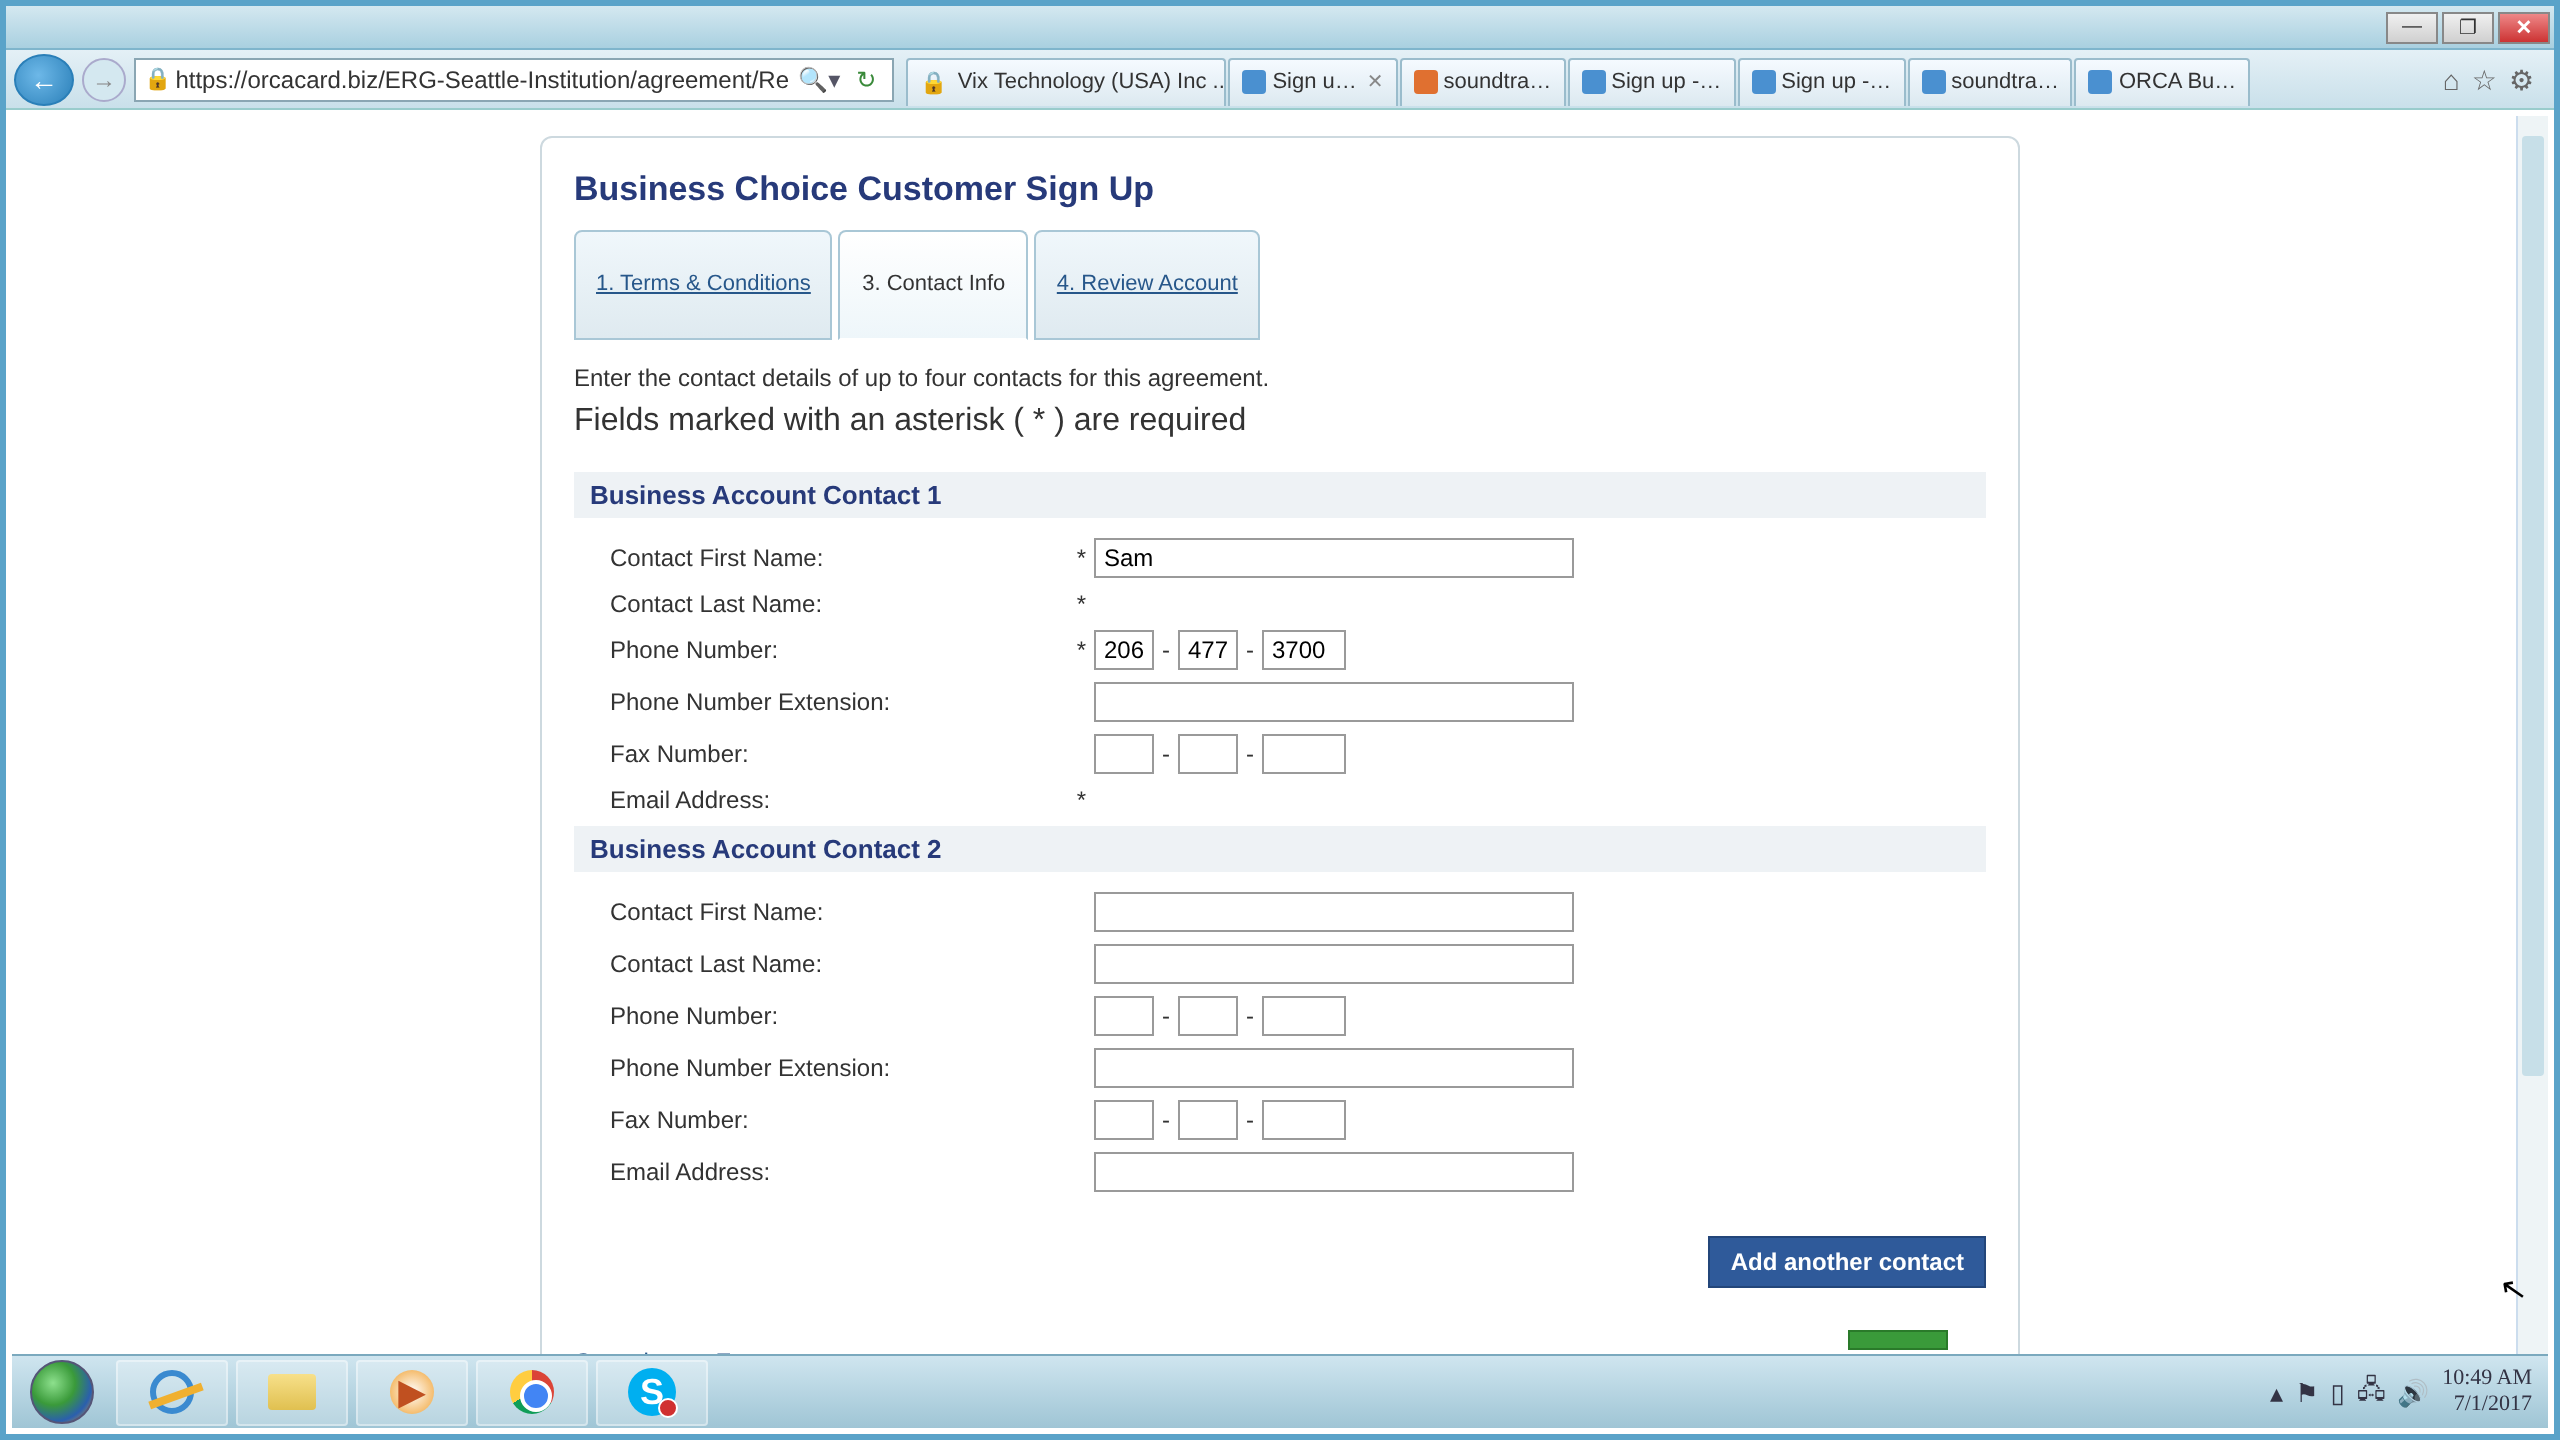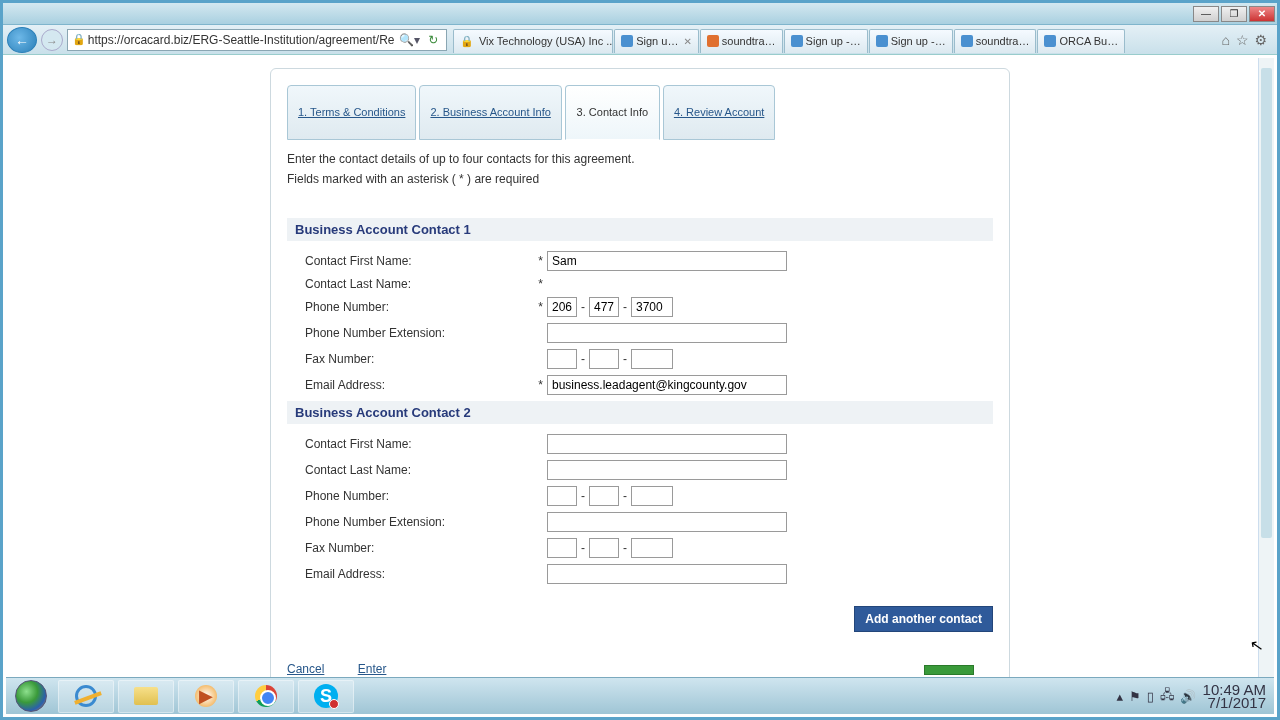--- a/index.html
+++ b/index.html
@@ -34,21 +34,21 @@
 
 .card { width: 740px; margin: 10px auto 0; border: 1px solid #cdd9df; border-radius: 6px; background: #fff; padding-bottom: 10px; }
 .card-inner { padding: 16px 16px 0 16px; }
 .h1 { font-size: 17px; font-weight: bold; color: #273a7a; margin-bottom: 10px; }
 
 .steps { display: flex; gap: 0; margin-bottom: 12px; }
 .step { padding: 20px 10px; border: 1px solid #a9c7d6; background: linear-gradient(#f0f7fb,#dfeaf0); color: #27578a; font-size: 11px; text-align: center; line-height: 13px; border-radius: 4px 4px 0 0; margin-right: 3px; text-decoration: underline; cursor: pointer; min-width: 95px; }
 .step.active { background: linear-gradient(#fff,#eef6fa); color: #333; text-decoration: none; font-weight: normal; border-bottom-color: #fff; }
 
 .intro { color: #333; font-size: 12px; margin: 8px 0 6px; }
-.req { color: #333; font-size: 12px; margin-bottom: 32px; }
+.req { color: #333; font-size: 16px; margin-bottom: 16px; }
 
 .section-h { background: #eef2f5; color: #273a7a; font-weight: bold; font-size: 13px; padding: 4px 8px; margin: 6px 0 10px; }
 
 .row { display: flex; align-items: center; margin: 4px 0 6px 18px; }
 .lbl { width: 230px; color: #333; font-size: 12px; }
 .star { width: 12px; color: #333; font-size: 12px; text-align: right; padding-right: 4px; }
 .inp { height: 20px; border: 1px solid #9a9a9a; background: #fff; font-size: 12px; padding: 1px 4px; }
 .inp.w { width: 240px; }
 .inp.p1 { width: 30px; }
 .inp.p2 { width: 30px; }
@@ -71,21 +71,21 @@
 .ie-icon { width: 22px; height: 22px; border: 3px solid #3a8ad0; border-radius: 50%; position: relative; }
 .ie-icon::after { content: ""; position: absolute; top: 8px; left: -4px; width: 28px; height: 4px; background: #f0b030; transform: rotate(-20deg); }
 .folder-icon { width: 24px; height: 18px; background: linear-gradient(#f7e08a,#e0c050); border-radius: 2px; }
 .wmp-icon { width: 22px; height: 22px; border-radius: 50%; background: radial-gradient(circle,#fff,#f0a030); display:flex;align-items:center;justify-content:center;color:#c05020; }
 .chrome-icon { width: 22px; height: 22px; border-radius: 50%; background: conic-gradient(#db4437 0 120deg,#0f9d58 120deg 240deg,#ffcd40 240deg 360deg); position: relative; }
 .chrome-icon::after { content:""; position:absolute; top:5px; left:5px; width:12px; height:12px; background:#4285f4; border:2px solid #fff; border-radius:50%; }
 .skype-icon { width: 24px; height: 24px; background:#00aff0; border-radius:50%; color:#fff; font-weight:bold; display:flex; align-items:center; justify-content:center; position:relative; }
 .skype-icon .dot { position:absolute; bottom:-1px; right:-1px; width:10px; height:10px; background:#d03030; border-radius:50%; border:1px solid #fff; }
 .tray { margin-left: auto; display: flex; align-items: center; gap: 6px; padding: 0 8px; color: #334; font-size: 11px; }
 .tray .ticon { font-size: 13px; color: #334; }
-.clock { text-align: right; line-height: 13px; font-size: 15px; }
+.clock { text-align: right; line-height: 13px; font-size: 11px; font-family: Liberation Serif, serif; }
 
 .cursor { position: absolute; right: 14px; bottom: 62px; font-size: 16px; transform: rotate(-10deg); color:#000; }
 </style>
 </head>
 <body>
 
 <div class="window-frame">
   <div class="titlebar">
     <div class="win-btn">—</div>
     <div class="win-btn">❐</div>
@@ -139,24 +139,24 @@
     </div>
   </div>
 
   <div class="viewport">
     <div class="vscroll">
         <div class="thumb"></div>
       </div>
 
     <div class="card">
       <div class="card-inner">
+        <div class="h1">Business Choice Customer Sign Up</div>
 
         <div class="steps">
           <div class="step">1. Terms &amp; Conditions</div>
-          <div class="step">2. Business Account Info</div>
           <div class="step active">3. Contact Info</div>
           <div class="step">4. Review Account</div>
         </div>
 
         <div class="intro">Enter the contact details of up to four contacts for this agreement.</div>
         <div class="req">Fields marked with an asterisk ( * ) are required</div>
 
         <div class="section-h">Business Account Contact 1</div>
 
         <div class="row">
@@ -187,21 +187,20 @@
             <div class="star"></div>
             <input class="inp p1" value="" style="">
             <span class="dash">-</span>
             <input class="inp p2" value="" style="">
             <span class="dash">-</span>
             <input class="inp p3" value="" style="">
           </div>
         <div class="row">
             <div class="lbl">Email Address:</div>
             <div class="star">*</div>
-            <input class="inp w" value="business.leadagent@kingcounty.gov" style="">
           </div>
 
         <div class="section-h">Business Account Contact 2</div>
 
         <div class="row">
             <div class="lbl">Contact First Name:</div>
             <div class="star"></div>
             <input class="inp w" value="" style="">
           </div>
         <div class="row">

